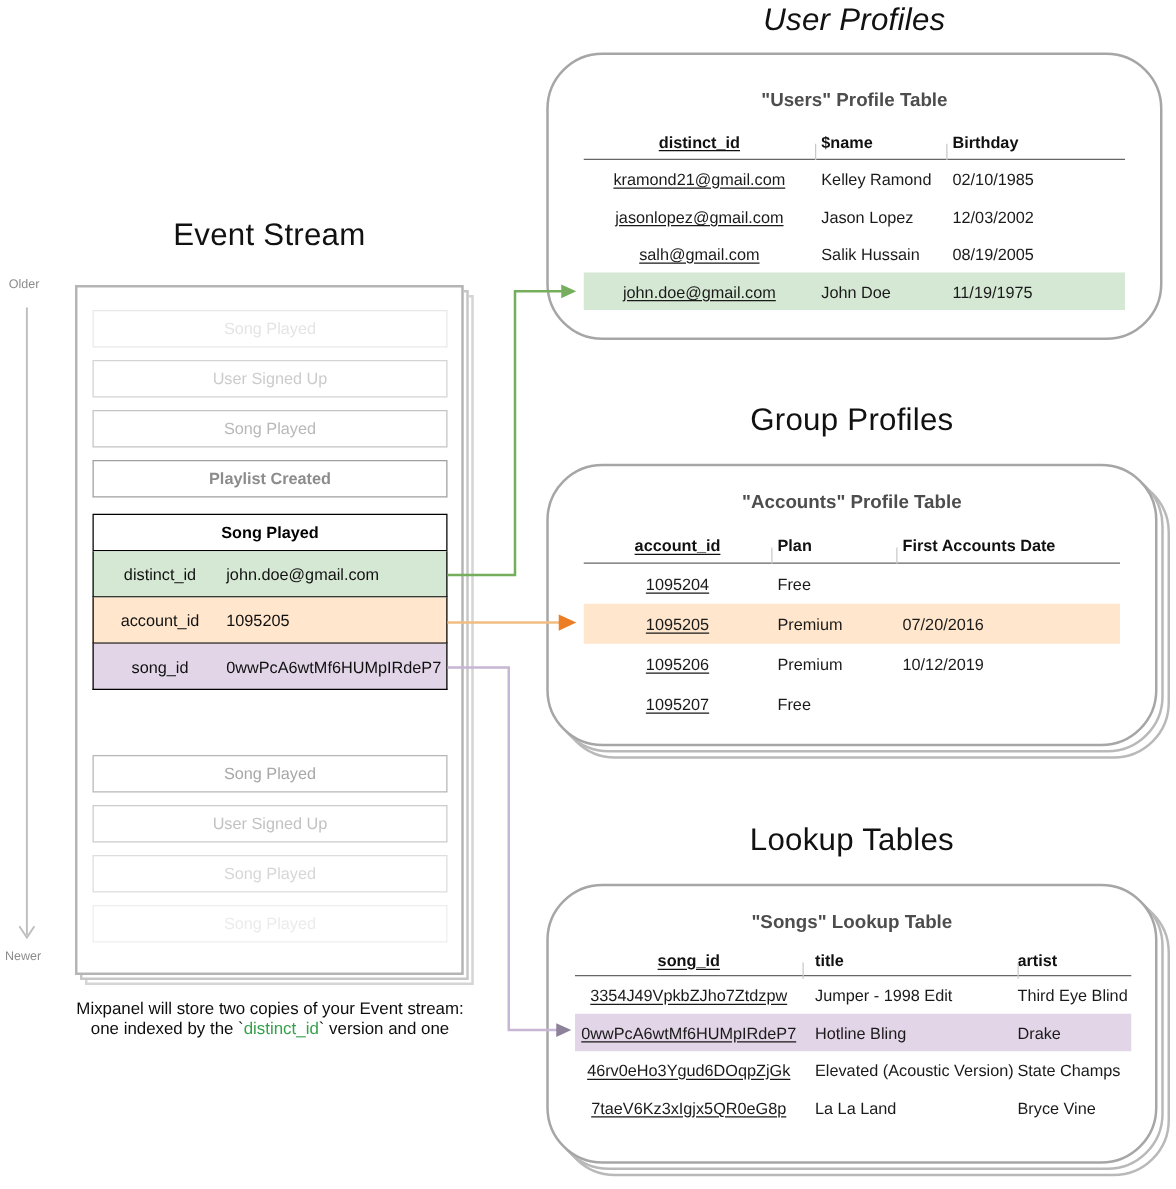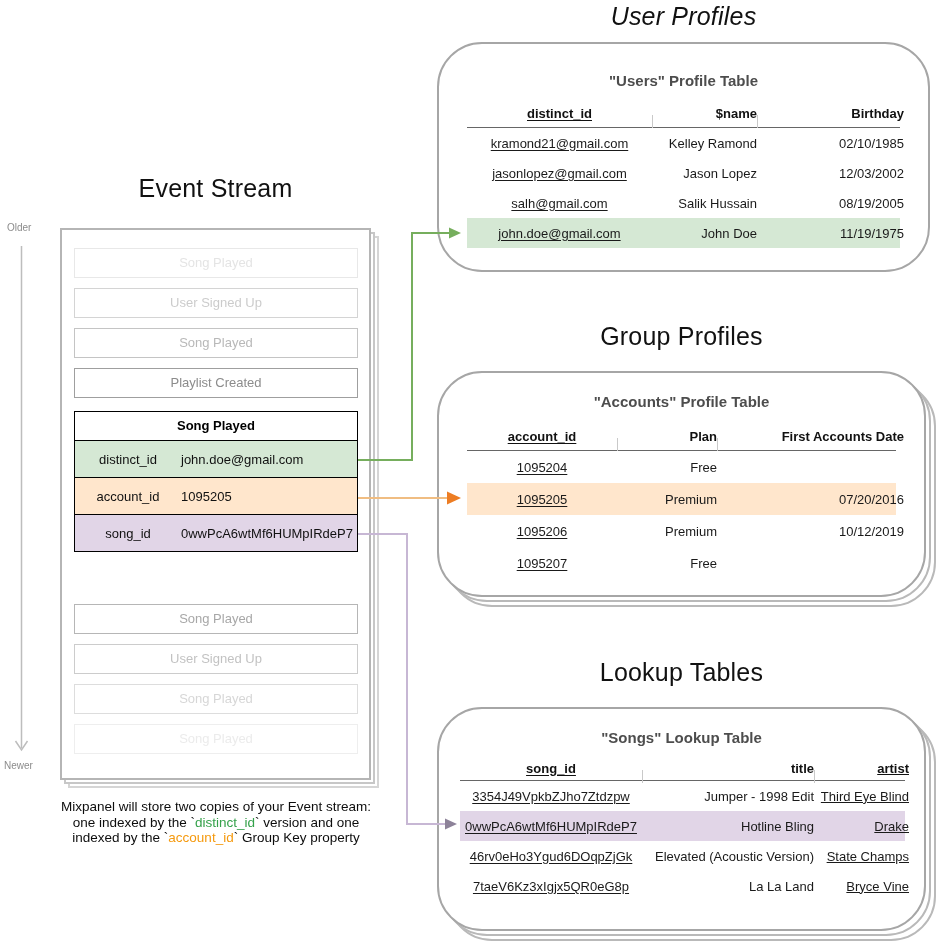--- a/index.html
+++ b/index.html
@@ -30,23 +30,23 @@
   .t-head{display:grid;height:28px;align-items:center;border-bottom:1.5px solid #666;
     font-weight:bold;font-size:13px;color:#111;}
   .tbl-songs .t-head{height:24px;}
   .t-row{display:grid;height:30px;align-items:center;font-size:13px;color:#1a1a1a;}
   .tbl-accounts .t-row{height:32px;}
   .tbl-users .t-head,.tbl-users .t-row{grid-template-columns:185px 105px 147px;}
   .tbl-accounts .t-head,.tbl-accounts .t-row{grid-template-columns:150px 100px 187px;}
   .tbl-songs .t-head,.tbl-songs .t-row{grid-template-columns:182px 172px 95px;}
   .cell{white-space:nowrap;position:relative;}
   .cell-1{text-align:center;}
-  .cell-2,.cell-3{text-align:right;padding-left:5px;}
+  .cell-2,.cell-3{text-align:left;padding-left:5px;}
   .tbl-songs .cell-2{padding-left:10px;}
-  .tbl-songs .cell-3{padding-left:0;text-decoration:underline;}
+  .tbl-songs .cell-3{padding-left:0;}
   .key{text-decoration:underline;text-underline-offset:2px;}
   .t-head .cell-2::after,.t-head .cell-3::after{
     content:"";position:absolute;left:0;bottom:-7px;height:13px;border-left:1px solid #c9c9c9;}
   
   .es-container{
     position:absolute;left:60px;top:228px;width:311px;height:552px;background:#fff;
     border:2px solid #b5b5b5;box-sizing:border-box;z-index:2;
   }
   .es-stack{border-radius:0;}
   .ev-group{position:absolute;left:12px;width:284px;}
@@ -89,21 +89,21 @@
   <div class="tl-label" style="left:4px;top:760px;">Newer</div>
 
   <div class="stack es-stack" style="left:68px;top:236px;width:311px;height:552px;border-color:#d5d5d5;"></div>
   <div class="stack es-stack" style="left:64px;top:232px;width:311px;height:552px;border-color:#c7c7c7;"></div>
 
   <div class="es-container">
     <div class="ev-group" style="top:18px;">
         <div class="ev-box" style="opacity: 0.22;">Song Played</div>
         <div class="ev-box" style="opacity: 0.42;">User Signed Up</div>
         <div class="ev-box" style="opacity: 0.58;">Song Played</div>
-        <div class="ev-box" style="opacity: 0.95;">Playlist Created</div>
+        <div class="ev-box" style="opacity: 0.95; font-weight: bold;">Playlist Created</div>
       </div>
     <div class="exp">
       <div class="exp-head">Song Played</div>
       <div>
           <div class="exp-row" style="background: rgb(213, 232, 212);">
             <span class="exp-key">distinct_id</span>
             <span class="exp-val">john.doe@gmail.com</span>
           </div>
           <div class="exp-row" style="background: rgb(255, 230, 204);">
             <span class="exp-key">account_id</span>
@@ -222,21 +222,20 @@
             <span class="cell cell-2">La La Land</span>
             <span class="cell cell-3">Bryce Vine</span>
           </div>
         </div>
     </div>
   </div>
 
   <div class="caption">
     <div>Mixpanel will store two copies of your Event stream:</div>
     <div><span>one indexed by the `</span><span style="color: rgb(52, 161, 74);">distinct_id</span><span>` version and one</span></div>
-    <div><span>indexed by the `</span><span style="color: rgb(245, 153, 13);">account_id</span><span>` Group Key property</span></div>
   </div>
 
   <svg class="overlay" width="941" height="951" viewBox="0 0 941 951">
 
     <line x1="21.5" y1="246" x2="21.5" y2="748" stroke="#bdbdbd" stroke-width="1.5"></line>
     <polyline points="15.5,741 21.5,750 27.5,741" fill="none" stroke="#bdbdbd" stroke-width="1.5"></polyline>
 
     <polyline points="358,460 412,460 412,233 450,233" fill="none" stroke-width="2" stroke="#76ae5d"></polyline>
     <polygon points="449,227.5 461,233 449,238.5" fill="#76ae5d"></polygon>
 

